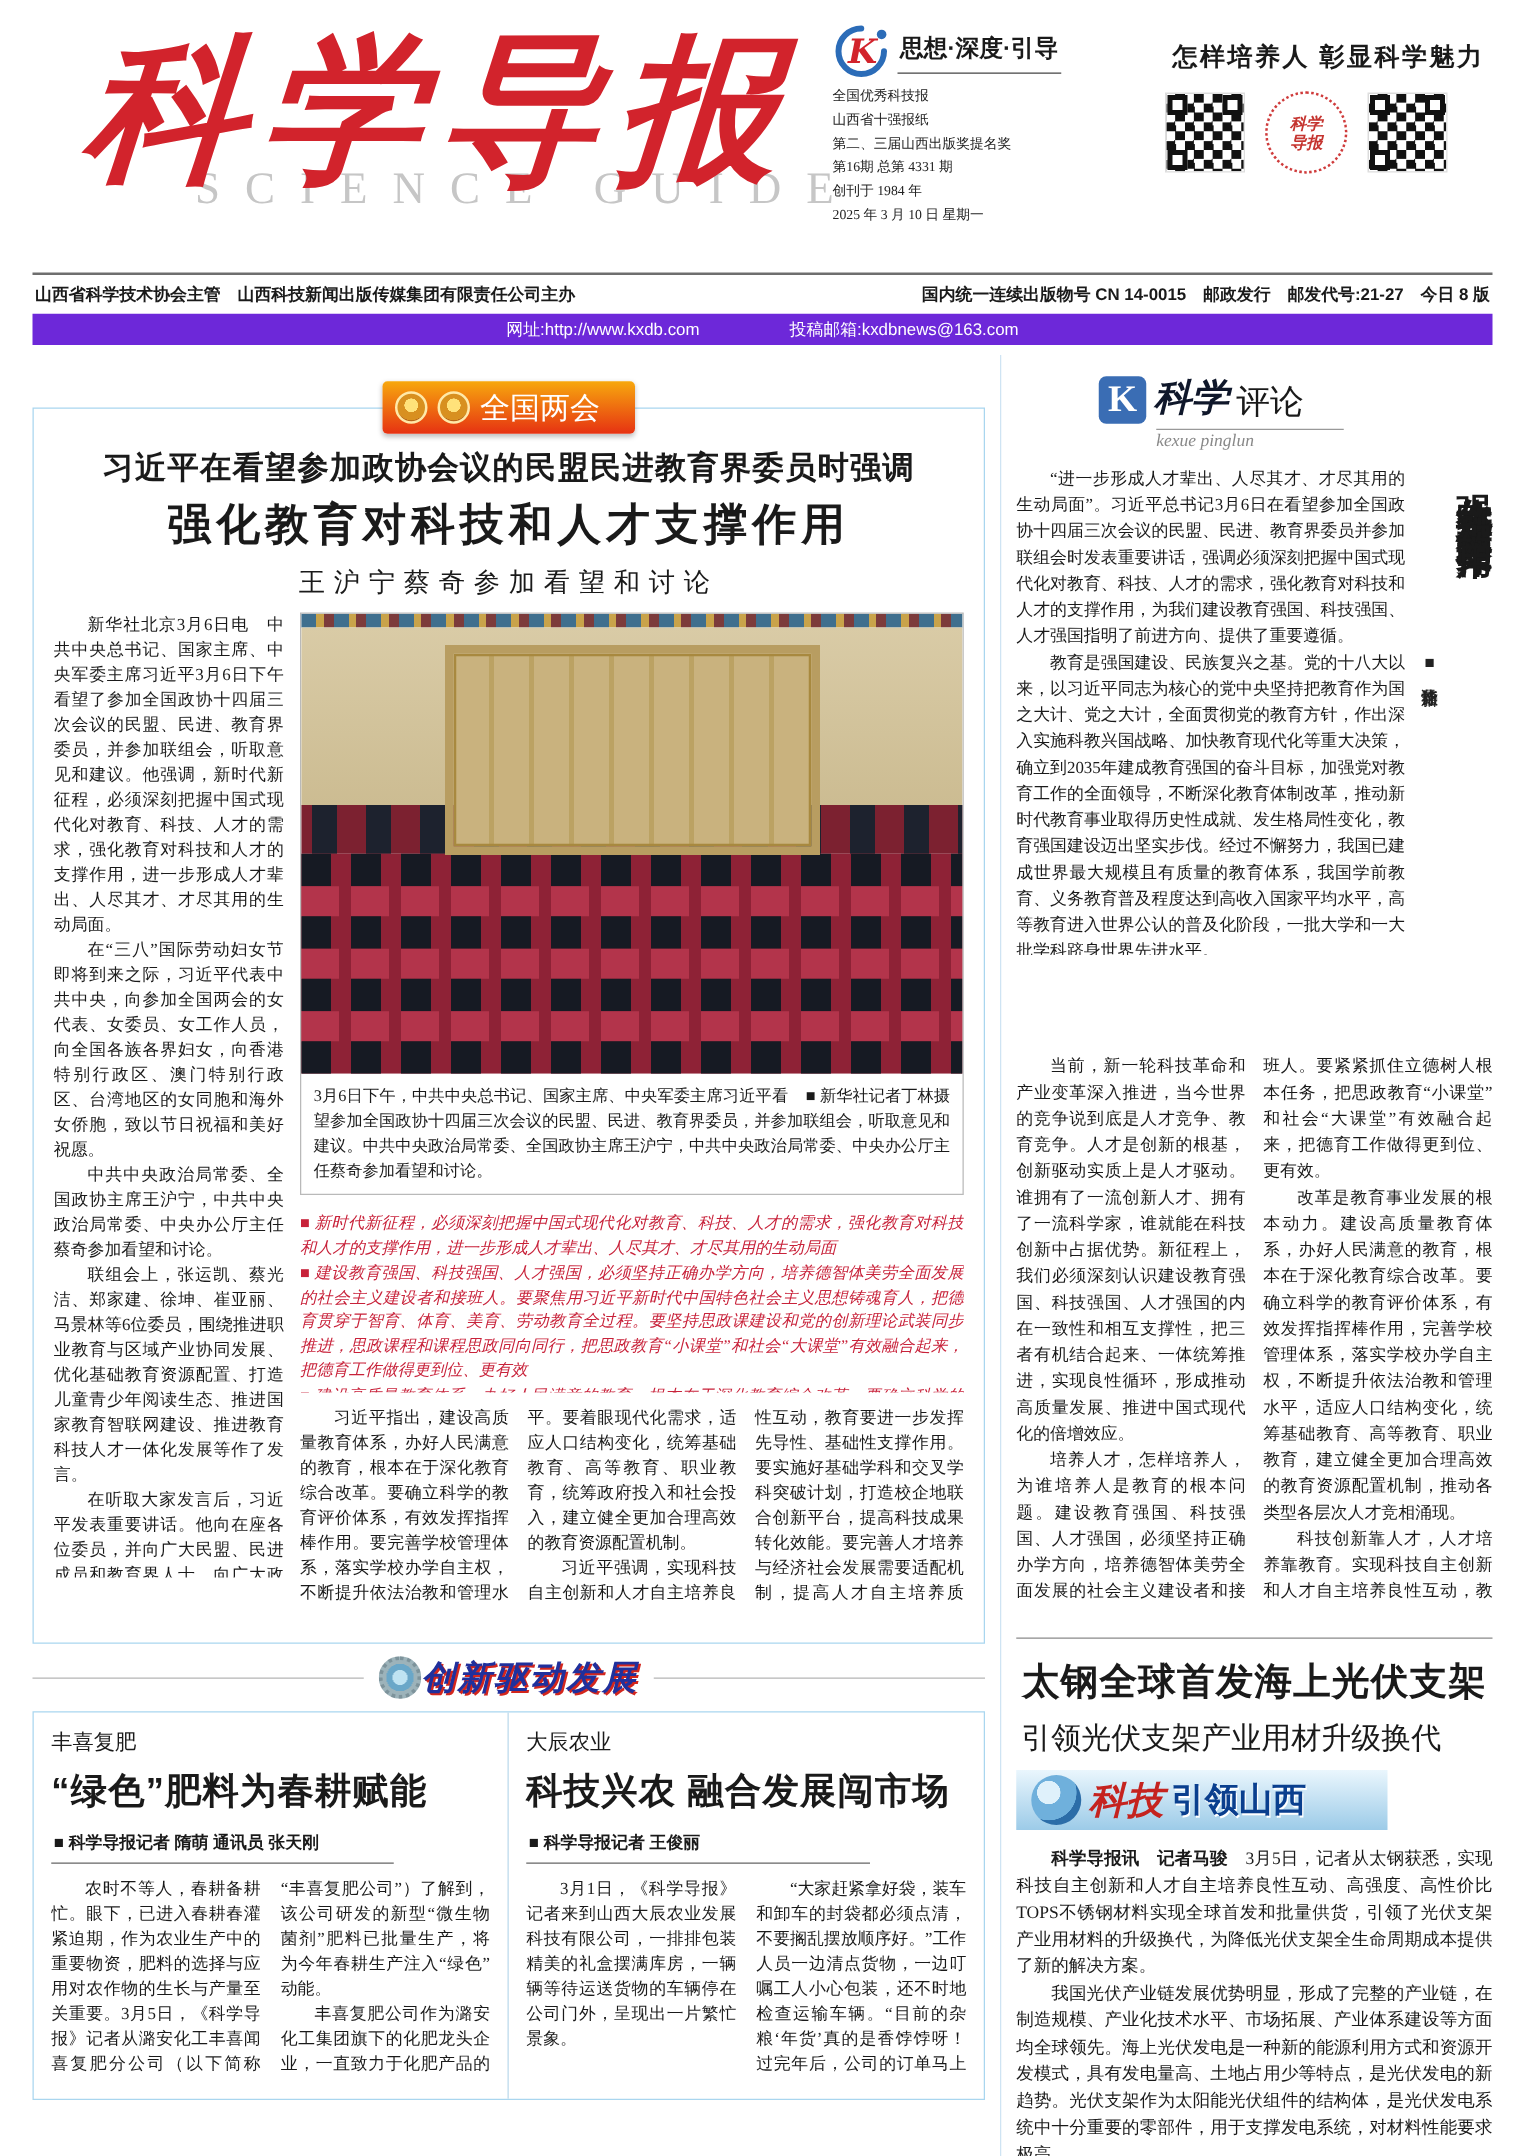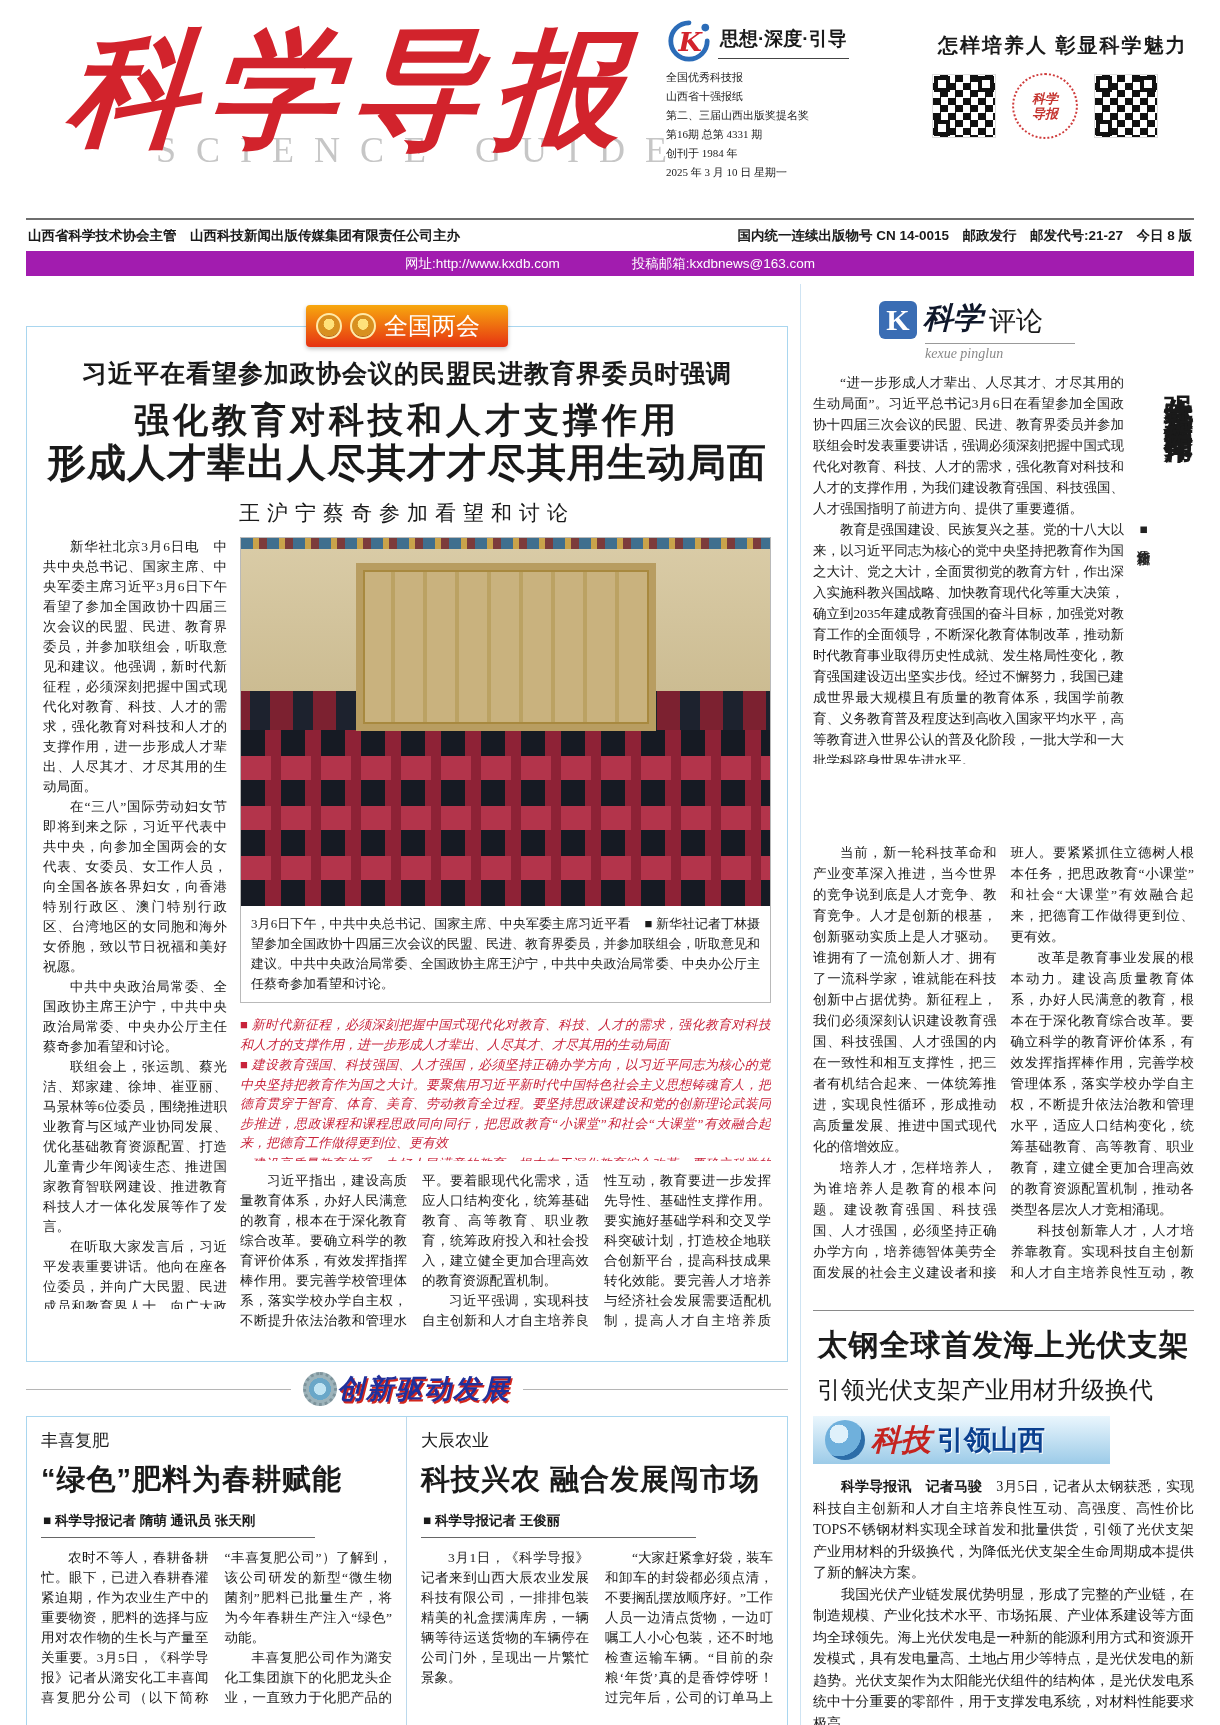--- a/index.html
+++ b/index.html
@@ -31,21 +31,21 @@
   .qr b { position:absolute; width:16px; height:16px; background:#fff; border:4px solid #111; }
   .qr b:nth-child(1){ top:1px; left:1px; } .qr b:nth-child(2){ top:1px; right:1px; } .qr b:nth-child(3){ bottom:1px; left:1px; }
   .seal { width:66px; height:66px; border-radius:50%; border:2px dotted #cf3b3b; display:flex;
       align-items:center; justify-content:center; }
   .seal span { color:#c5342f; font-weight:bold; font-size:13px; width:30px; line-height:15px;
       text-align:center; font-style:italic; }
 
   
   .pub-line { border-top:2px solid #6e6e6e; display:flex; justify-content:space-between;
       font-family:"Liberation Sans",sans-serif; font-weight:bold; font-size:13.5px; padding:7px 2px 6px; }
-  .blue-bar { background:#a21caf; color:#fff; height:25px; display:flex; align-items:center;
+  .blue-bar { background:#6d28d9; color:#fff; height:25px; display:flex; align-items:center;
       justify-content:center; gap:72px; font-size:13.5px; font-family:"Liberation Sans",sans-serif; }
 
   
   .content { display:flex; gap:12px; margin-top:8px; }
   .left-col { width:762px; flex:0 0 auto; }
   .right-col { flex:1; border-left:1px solid #cfe4f3; padding-left:12px; }
 
   
   .main-box { border:1px solid #a9d6ef; margin-top:42px; position:relative; padding:14px 16px 12px; }
   .two-sessions { position:absolute; top:-22px; left:50%; transform:translateX(-50%);
@@ -211,21 +211,20 @@
 
       <section class="main-box">
         <div class="two-sessions">
           <span class="emblem"></span>
           <span class="emblem"></span>
           <span>全国两会</span>
         </div>
 
         <div class="kicker">习近平在看望参加政协会议的民盟民进教育界委员时强调</div>
         <div class="h1a">强化教育对科技和人才支撑作用</div>
-        <div class="h1b">形成人才辈出人尽其才才尽其用生动局面</div>
         <div class="subhead">王沪宁蔡奇参加看望和讨论</div>
 
         <div class="article-body">
           <div class="col1">
               <p>新华社北京3月6日电　中共中央总书记、国家主席、中央军委主席习近平3月6日下午看望了参加全国政协十四届三次会议的民盟、民进、教育界委员，并参加联组会，听取意见和建议。他强调，新时代新征程，必须深刻把握中国式现代化对教育、科技、人才的需求，强化教育对科技和人才的支撑作用，进一步形成人才辈出、人尽其才、才尽其用的生动局面。</p>
               <p>在“三八”国际劳动妇女节即将到来之际，习近平代表中共中央，向参加全国两会的女代表、女委员、女工作人员，向全国各族各界妇女，向香港特别行政区、澳门特别行政区、台湾地区的女同胞和海外女侨胞，致以节日祝福和美好祝愿。</p>
               <p>中共中央政治局常委、全国政协主席王沪宁，中共中央政治局常委、中央办公厅主任蔡奇参加看望和讨论。</p>
               <p>联组会上，张运凯、蔡光洁、郑家建、徐坤、崔亚丽、马景林等6位委员，围绕推进职业教育与区域产业协同发展、优化基础教育资源配置、打造儿童青少年阅读生态、推进国家教育智联网建设、推进教育科技人才一体化发展等作了发言。</p>
               <p>在听取大家发言后，习近平发表重要讲话。他向在座各位委员，并向广大民盟、民进成员和教育界人士，向广大政协委员，致以诚挚问候。</p>
             </div>
@@ -249,21 +248,21 @@
                 </div>
               </div>
               <div class="caption">
                 <span class="credit">■ 新华社记者丁林摄</span>
                 <span>3月6日下午，中共中央总书记、国家主席、中央军委主席习近平看望参加全国政协十四届三次会议的民盟、民进、教育界委员，并参加联组会，听取意见和建议。中共中央政治局常委、全国政协主席王沪宁，中共中央政治局常委、中央办公厅主任蔡奇参加看望和讨论。</span>
               </div>
             </div>
 
             <div class="bullets">
                 <p>新时代新征程，必须深刻把握中国式现代化对教育、科技、人才的需求，强化教育对科技和人才的支撑作用，进一步形成人才辈出、人尽其才、才尽其用的生动局面</p>
-                <p>建设教育强国、科技强国、人才强国，必须坚持正确办学方向，以习近平同志为核心的党中央坚持把教育作为国之大计。要聚焦用习近平新时代中国特色社会主义思想铸魂育人，把德育贯穿于智育、体育、美育、劳动教育全过程。要坚持思政课建设和党的创新理论武装同步推进，思政课程和课程思政同向同行，把思政教育“小课堂”和社会“大课堂”有效融合起来，把德育工作做得更到位、更有效</p>
+                <p>建设教育强国、科技强国、人才强国，必须坚持正确办学方向，培养德智体美劳全面发展的社会主义建设者和接班人。要聚焦用习近平新时代中国特色社会主义思想铸魂育人，把德育贯穿于智育、体育、美育、劳动教育全过程。要坚持思政课建设和党的创新理论武装同步推进，思政课程和课程思政同向同行，把思政教育“小课堂”和社会“大课堂”有效融合起来，把德育工作做得更到位、更有效</p>
                 <p>建设高质量教育体系，办好人民满意的教育，根本在于深化教育综合改革。要确立科学的教育评价体系，有效发挥指挥棒作用。要完善学校管理体系，落实学校办学自主权，不断提升依法治教和管理水平。要着眼现代化需求，适应人口结构变化，统筹基础教育、高等教育、职业教育，统筹政府投入和社会投入，建立健全更加合理高效的教育资源配置机制</p>
               </div>
 
             <div class="cont">
                 <p>习近平指出，建设高质量教育体系，办好人民满意的教育，根本在于深化教育综合改革。要确立科学的教育评价体系，有效发挥指挥棒作用。要完善学校管理体系，落实学校办学自主权，不断提升依法治教和管理水平。要着眼现代化需求，适应人口结构变化，统筹基础教育、高等教育、职业教育，统筹政府投入和社会投入，建立健全更加合理高效的教育资源配置机制。</p>
                 <p>习近平强调，实现科技自主创新和人才自主培养良性互动，教育要进一步发挥先导性、基础性支撑作用。要实施好基础学科和交叉学科突破计划，打造校企地联合创新平台，提高科技成果转化效能。要完善人才培养与经济社会发展需要适配机制，提高人才自主培养质效。要实施国家教育数字化战略，建设学习型社会，推动各类型各层次人才竞相涌现。</p>
               </div>
           </div>
         </div>
       </section>

